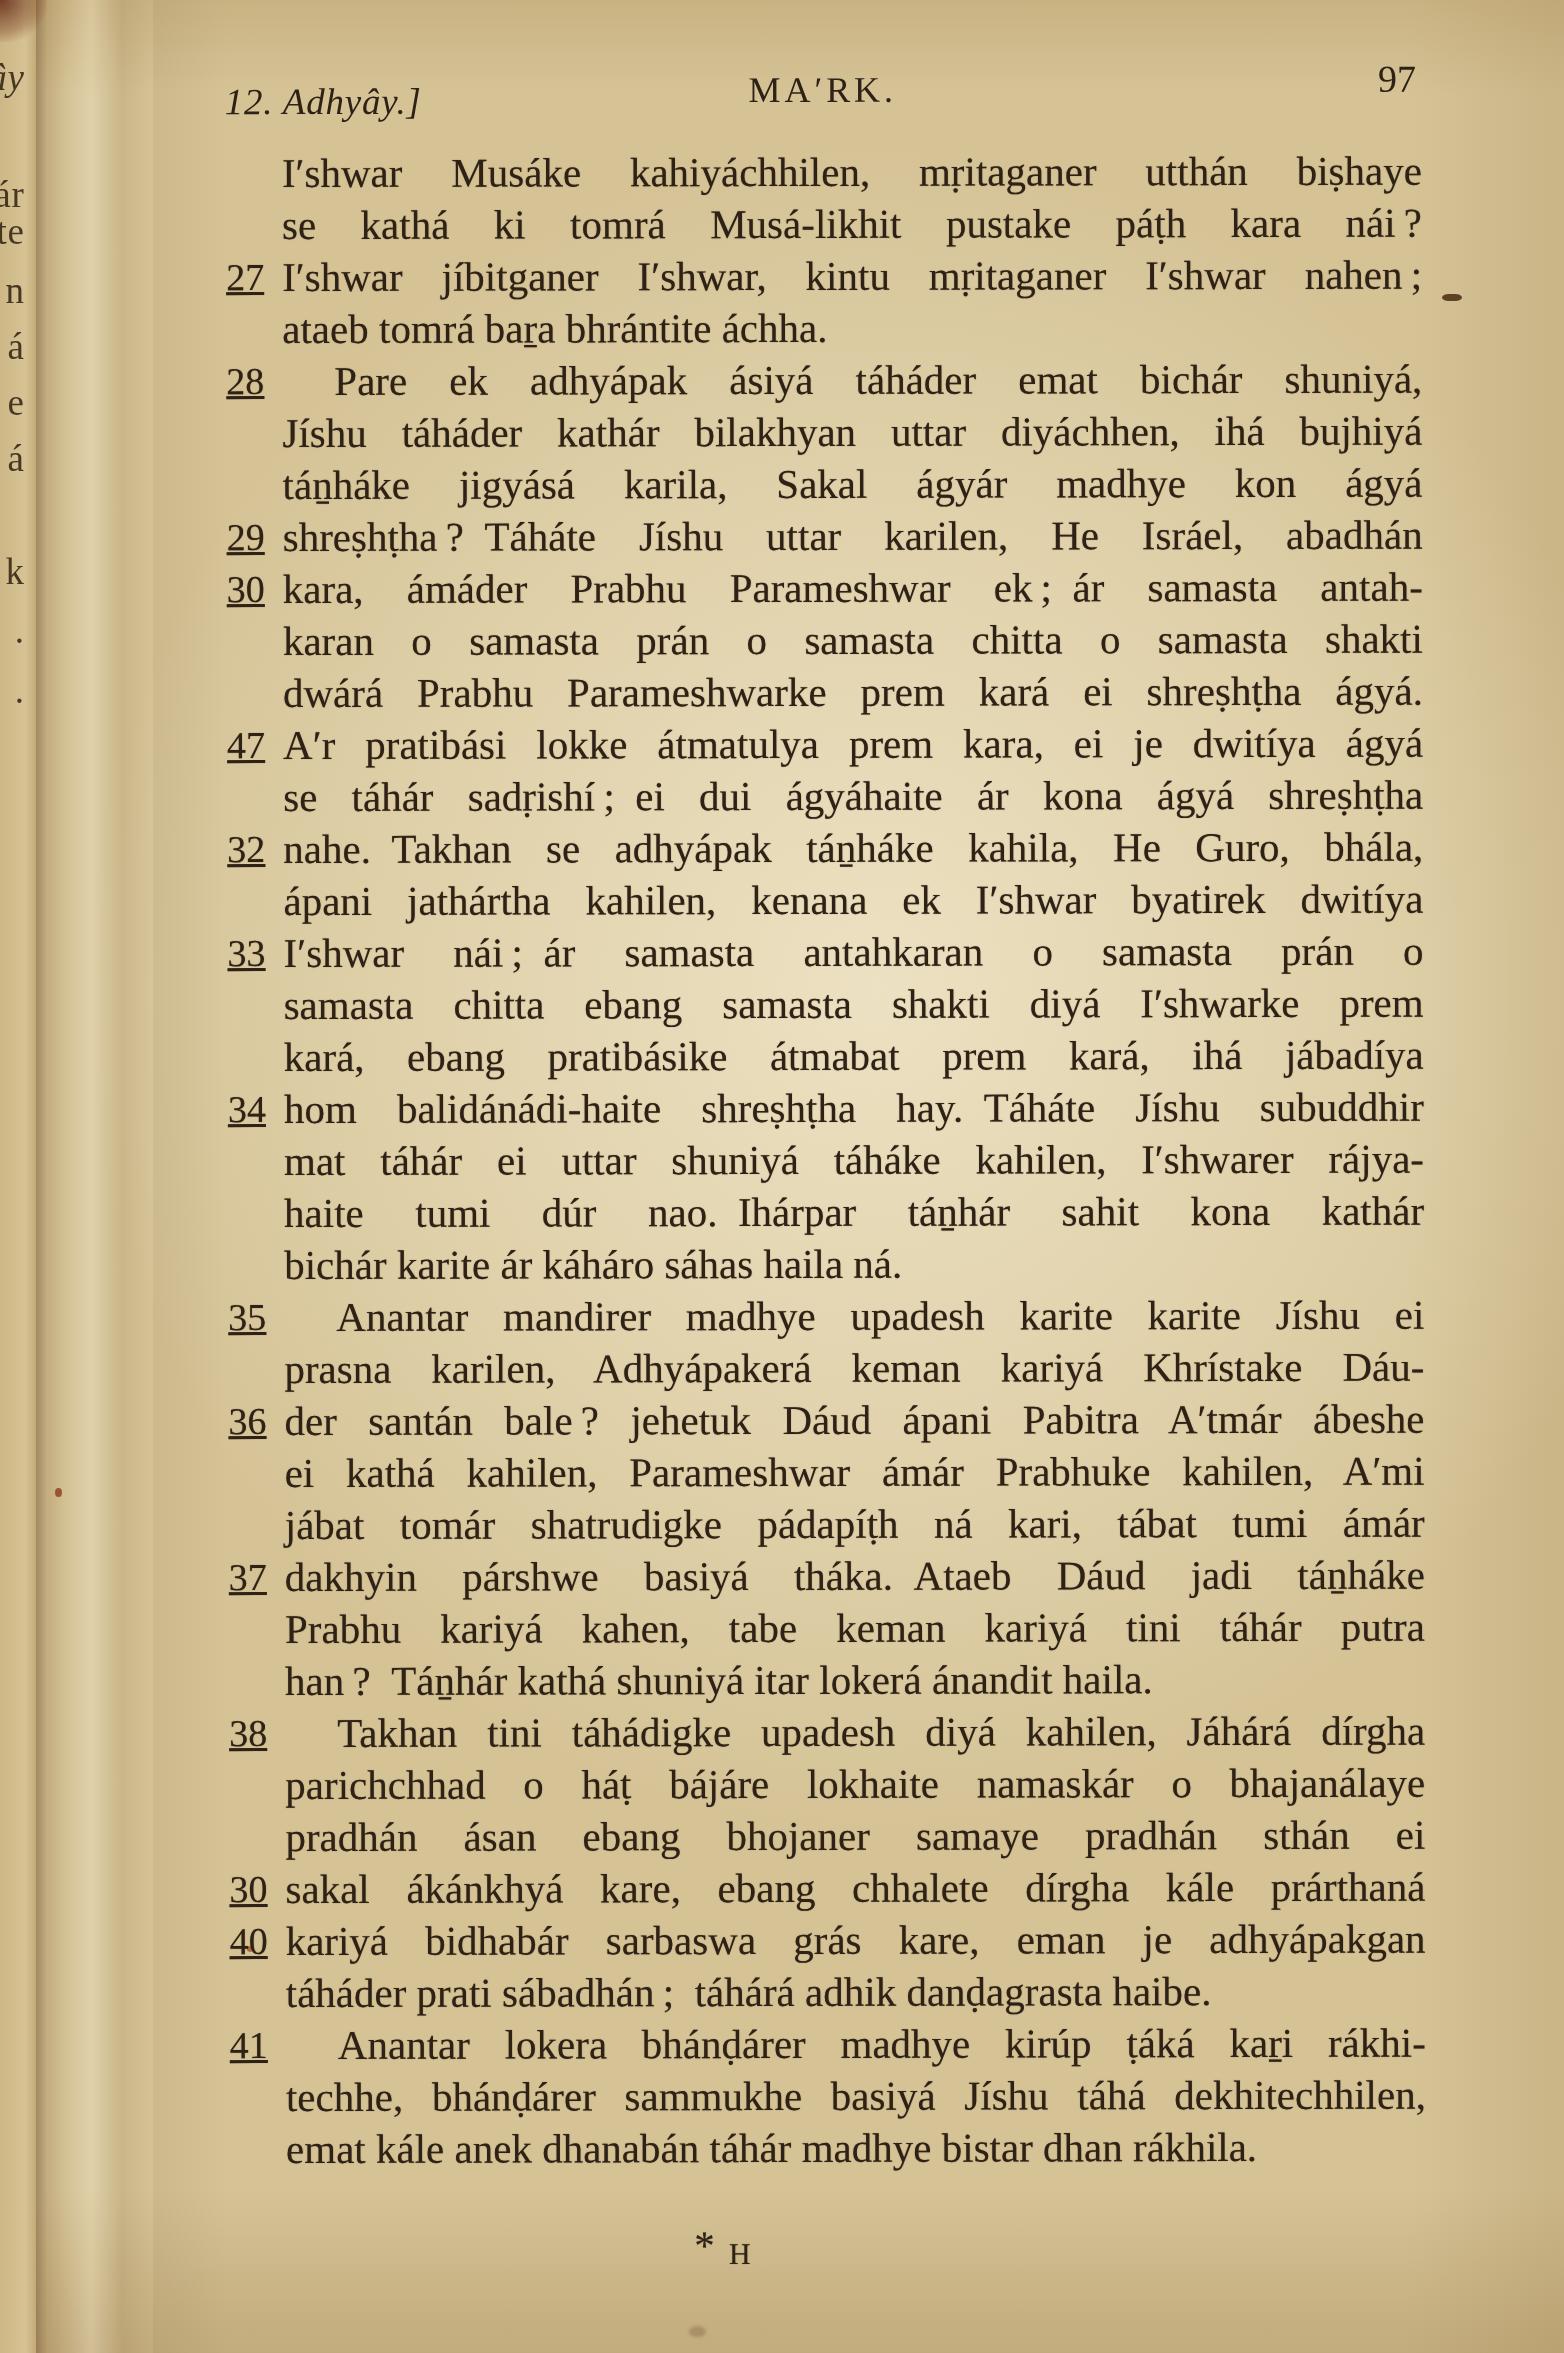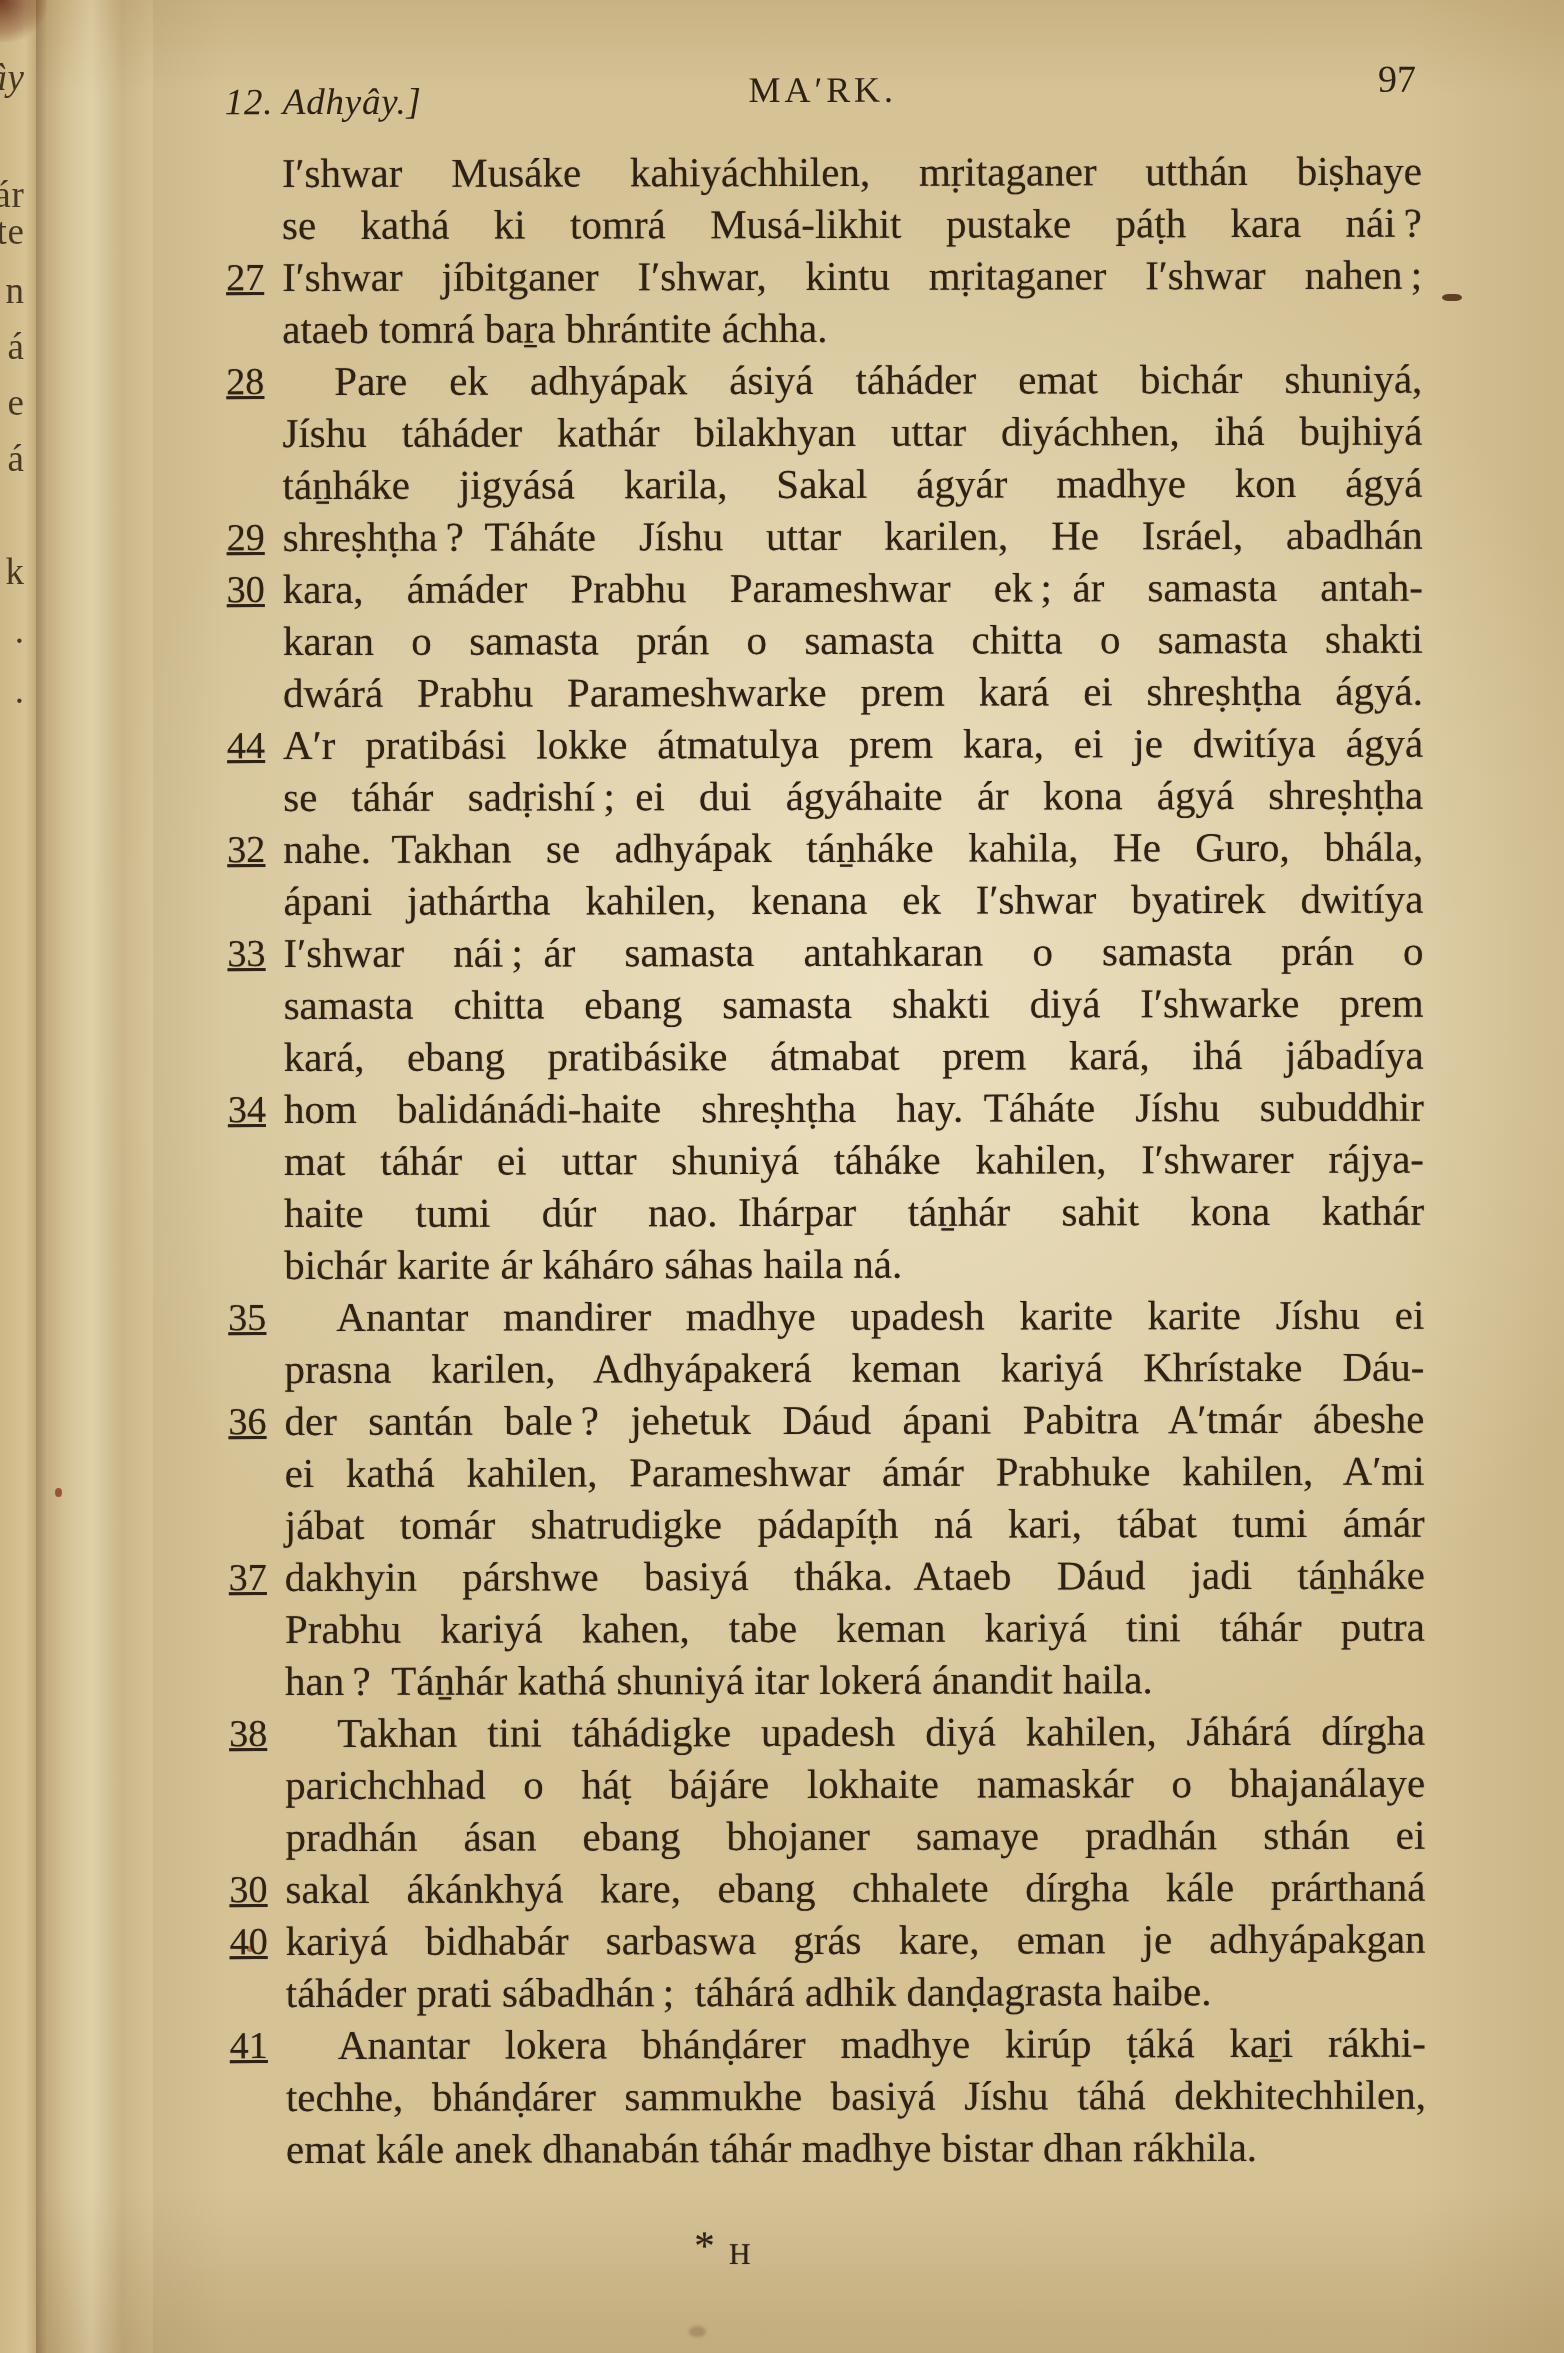--- a/index.html
+++ b/index.html
@@ -131,21 +131,21 @@
   </div>
       <div class="line">
     <span class="vnum"></span>
     <div class="ltext">karan o samasta prán o samasta chitta o samasta shakti</div>
   </div>
       <div class="line">
     <span class="vnum"></span>
     <div class="ltext">dwárá Prabhu Parameshwarke prem kará ei shreṣhṭha ágyá.</div>
   </div>
       <div class="line">
-    <span class="vnum">44</span>
+    <span class="vnum">47</span>
     <div class="ltext">A′r pratibási lokke átmatulya prem kara, ei je dwitíya ágyá</div>
   </div>
       <div class="line">
     <span class="vnum"></span>
     <div class="ltext">se táhár sadṛishí ; ei dui ágyáhaite ár kona ágyá shreṣhṭha</div>
   </div>
       <div class="line">
     <span class="vnum">32</span>
     <div class="ltext">nahe. Takhan se adhyápak táṉháke kahila, He Guro, bhála,</div>
   </div>

